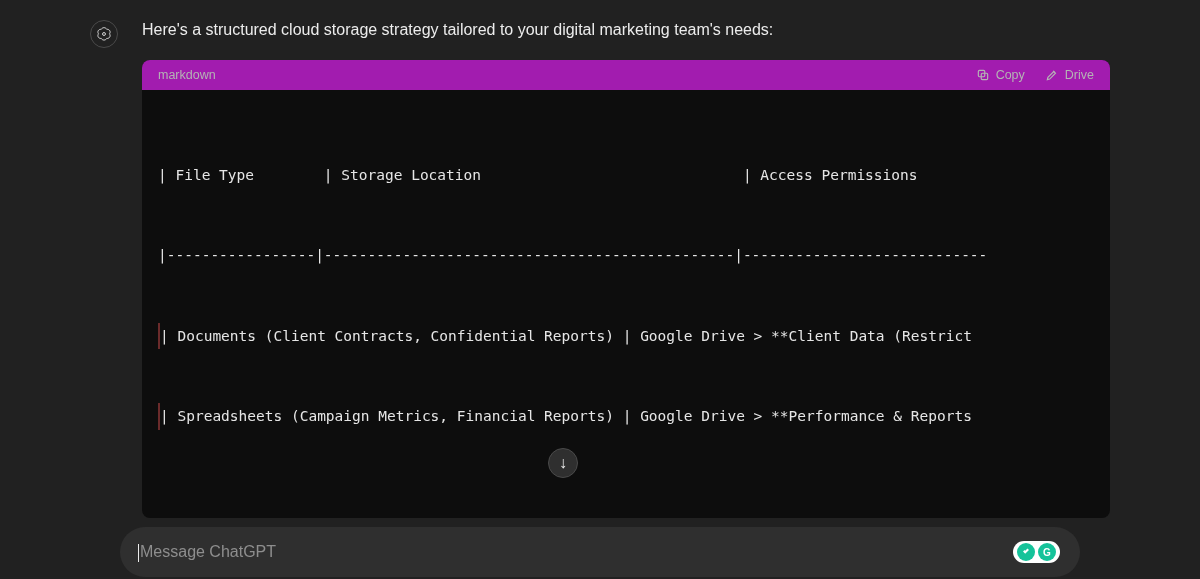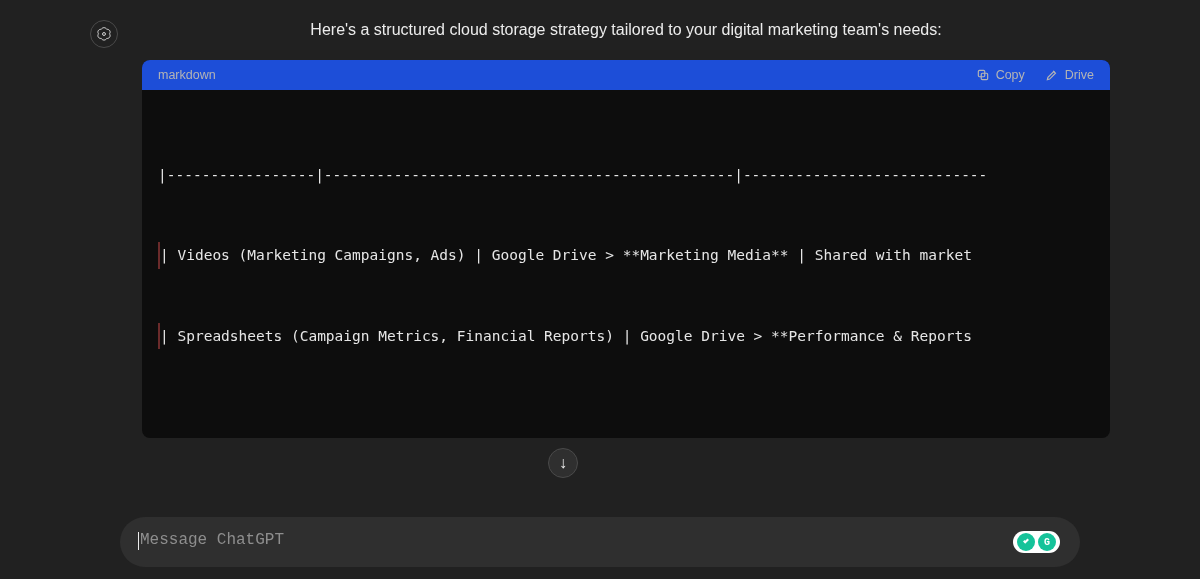--- a/index.html
+++ b/index.html
@@ -31,30 +31,29 @@
       flex-shrink: 0;
       margin-top: 2px;
     }
     .avatar svg { width: 16px; height: 16px; }
     .message-content { flex: 1; }
     .intro-text {
       font-size: 16px;
       line-height: 1.5;
       color: #ececec;
       margin-bottom: 18px;
-      text-align: center;
     }
     .code-block {
       background: #0d0d0d;
       border-radius: 8px;
       overflow: hidden;
       margin-bottom: 24px;
     }
     .code-header {
-      background: #1d4ed8;
+      background: #a21caf;
       padding: 8px 16px;
       display: flex;
       align-items: center;
       justify-content: space-between;
       font-size: 12.5px;
       color: #b4b4b4;
     }
     .code-lang { }
     .code-actions { display: flex; gap: 20px; align-items: center; }
     .code-action {
@@ -92,28 +91,27 @@
       align-items: center;
       justify-content: center;
       cursor: pointer;
       color: #ececec;
       font-size: 16px;
     }
     .input-bar {
       position: absolute;
       left: 120px;
       right: 120px;
-      bottom: 12px;
+      bottom: 2px;
       background: #2f2f2f;
       border-radius: 26px;
       padding: 14px 20px;
       display: flex;
-      align-items: flex-start;
+      align-items: center;
       justify-content: space-between;
-      font-family: Liberation Mono, monospace;
     }
     .input-placeholder {
       color: #8e8e8e;
       font-size: 16px;
       position: relative;
     }
     .input-caret {
       position: absolute;
       left: -2px;
       top: 1px;
@@ -175,22 +173,23 @@
             <span class="code-action">
               <svg viewBox="0 0 24 24" fill="none" stroke="currentColor" stroke-width="2">
                 <path d="M4 20l4-1 10-10-3-3L5 16l-1 4z"></path>
                 <path d="M14 5l3 3"></path>
               </svg>
               <span>Drive</span>
             </span>
           </div>
         </div>
         <div class="code-body">
+          <span class="code-line">| File Type        | Storage Location                              | Access Permissions         </span>
           <span class="code-line">|-----------------|-----------------------------------------------|----------------------------</span>
-          <span class="code-line pipe-accent">| Videos (Marketing Campaigns, Ads) | Google Drive &gt; **Marketing Media** | Shared with market</span>
+          <span class="code-line pipe-accent">| Documents (Client Contracts, Confidential Reports) | Google Drive &gt; **Client Data (Restrict</span>
           <span class="code-line pipe-accent">| Spreadsheets (Campaign Metrics, Financial Reports) | Google Drive &gt; **Performance &amp; Reports</span>
           
         </div>
 
       </div>
 
     </div>
   </div>
 </div>
 

